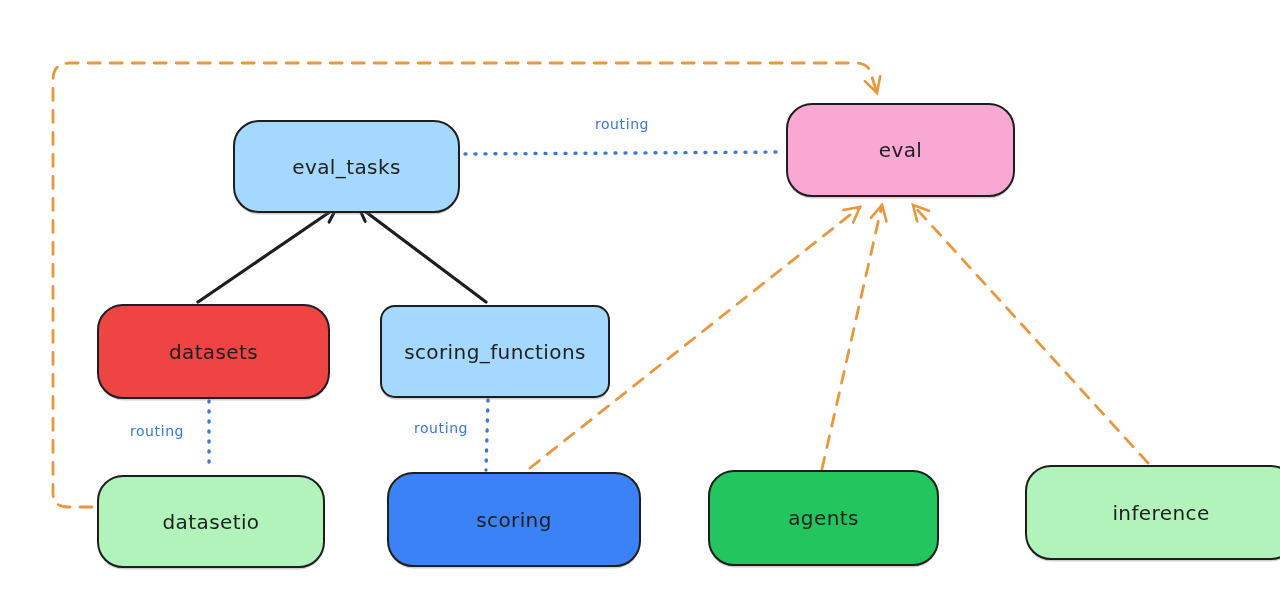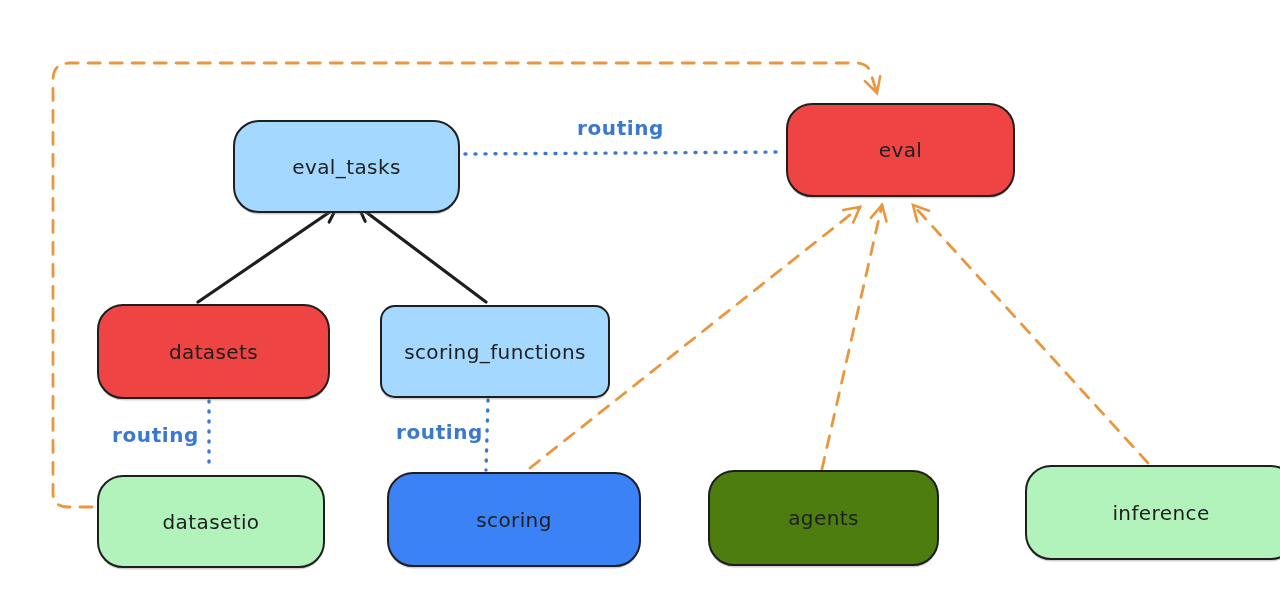--- a/index.html
+++ b/index.html
@@ -15,22 +15,22 @@
     position:absolute;
     border:2.6px solid #1e1e1e;
     border-radius:26px;
     display:flex;align-items:center;justify-content:center;
     font-size:20px;letter-spacing:.4px;color:#1e1e1e;
     box-shadow:0 2.5px 0 -1px rgba(120,120,120,.35);
     box-sizing:border-box;
   }
   .edge-label{
     position:absolute;
-    font-size:20px;font-weight:700;letter-spacing:.6px;
-    text-align:left;
+    font-size:14px;font-weight:400;letter-spacing:.6px;
+    text-align:center;
   }
 </style>
 </head>
 <body>
 
 <div class="canvas">
 
   <svg class="edges" width="1280" height="596" viewBox="0 0 1280 596">
     <defs>
       <marker id="arrow-black" markerUnits="userSpaceOnUse" markerWidth="26" markerHeight="26" refX="20" refY="12" orient="auto">
@@ -49,31 +49,31 @@
     <path d="M488,400 L486,470" fill="none" stroke-width="3.4" stroke-linecap="round" stroke-dasharray="1 9" stroke="#3b78cf"></path>
 
     <path d="M92,507 L68,507 Q53,507 53,493 L53,80 Q53,63 70,63 L855,63 Q870,63 872,77 L877,93" fill="none" stroke-width="2.8" stroke-linecap="round" stroke-dasharray="12 10" marker-end="url(#arrow-orange)" stroke="#e9973e"></path>
     <path d="M530,468 L860,207" fill="none" stroke-width="2.8" stroke-linecap="round" stroke-dasharray="12 10" marker-end="url(#arrow-orange)" stroke="#e9973e"></path>
     <path d="M822,469 L882,205" fill="none" stroke-width="2.8" stroke-linecap="round" stroke-dasharray="12 10" marker-end="url(#arrow-orange)" stroke="#e9973e"></path>
     <path d="M1148,463 L913,205" fill="none" stroke-width="2.8" stroke-linecap="round" stroke-dasharray="12 10" marker-end="url(#arrow-orange)" stroke="#e9973e"></path>
   </svg>
 
   <div class="node" style="left: 233px; top: 120px; width: 227px; height: 93px; background-color: rgb(165, 216, 255);">eval_tasks</div>
 
-  <div class="node" style="left: 786px; top: 103px; width: 229px; height: 94px; background-color: #ef4444;">eval</div>
+  <div class="node" style="left: 786px; top: 103px; width: 229px; height: 94px; background-color: #f9a8d4;">eval</div>
 
   <div class="node" style="left: 97px; top: 304px; width: 233px; height: 95px; background-color: #ef4444;">datasets</div>
 
   <div class="node" style="left: 380px; top: 305px; width: 230px; height: 93px; background-color: rgb(165, 216, 255); border-radius: 15px;">scoring_functions</div>
 
   <div class="node" style="left: 97px; top: 475px; width: 228px; height: 93px; background-color: rgb(178, 242, 187);">datasetio</div>
 
   <div class="node" style="left: 387px; top: 472px; width: 254px; height: 95px; background-color: #3b82f6;">scoring</div>
 
-  <div class="node" style="left: 708px; top: 470px; width: 231px; height: 96px; background-color: #4d7c0f;">agents</div>
+  <div class="node" style="left: 708px; top: 470px; width: 231px; height: 96px; background-color: #22c55e;">agents</div>
 
   <div class="node" style="left: 1025px; top: 465px; width: 272px; height: 95px; background-color: rgb(178, 242, 187);">inference</div>
 
   <div class="edge-label" style="left: 577px; top: 116px; width: 90px; color: rgb(59, 120, 207);">routing</div>
 
   <div class="edge-label" style="left: 112px; top: 423px; width: 90px; color: rgb(59, 120, 207);">routing</div>
 
   <div class="edge-label" style="left: 396px; top: 420px; width: 90px; color: rgb(59, 120, 207);">routing</div>
 
 </div>

